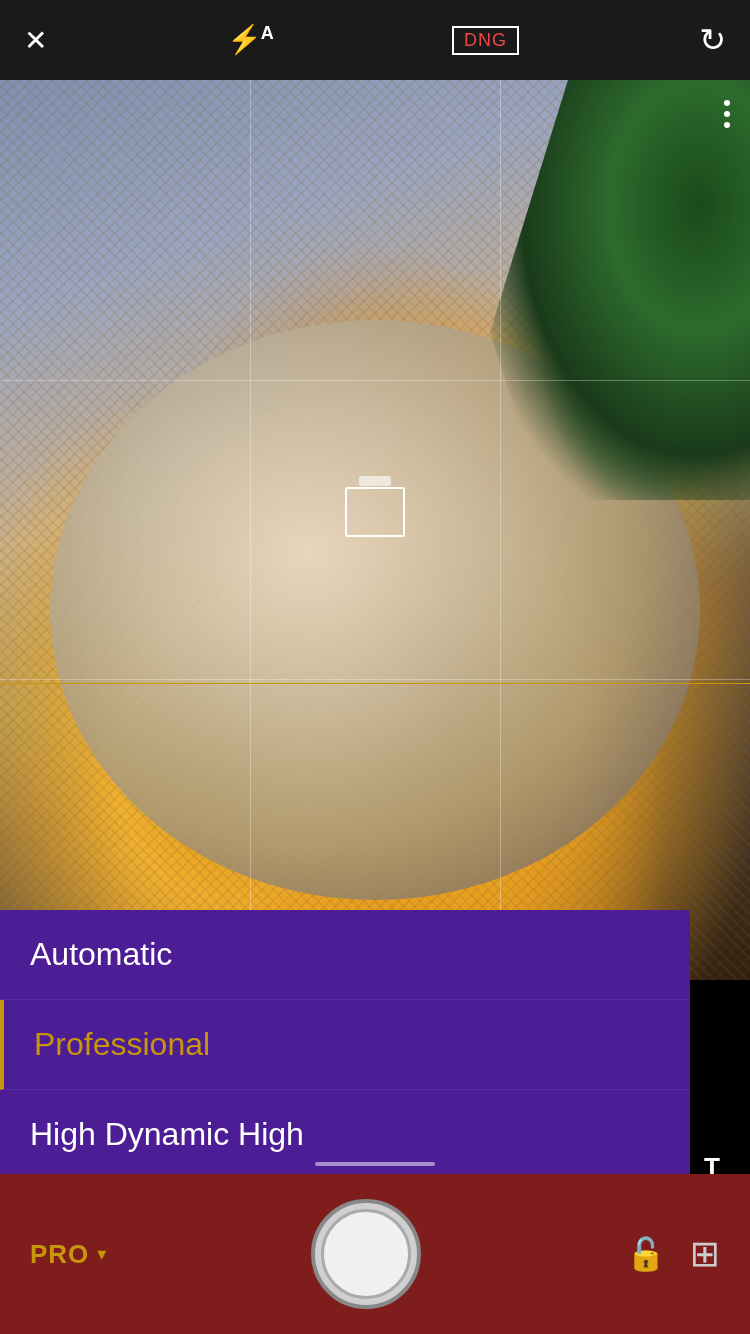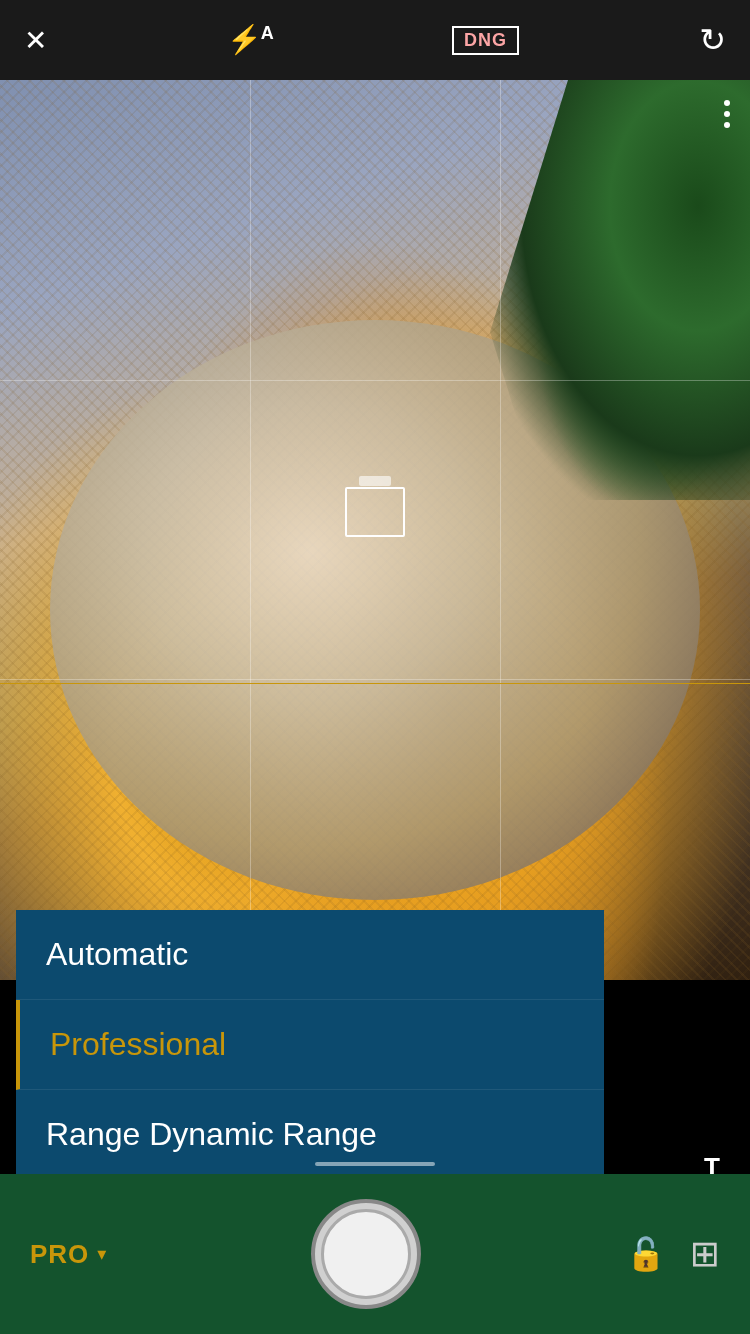--- a/index.html
+++ b/index.html
@@ -27,23 +27,23 @@
     }
 
     .top-bar-icon {
       color: #fff;
       font-size: 28px;
       cursor: pointer;
     }
 
     #dng-badge {
       border: 2px solid #fff;
-      color: #fca5a5;
+      color: #ef4444;
       font-size: 18px;
-      font-weight: 700;
+      font-weight: 400;
       padding: 2px 10px;
       letter-spacing: 1px;
     }
 
     #flash-icon {
       font-size: 28px;
       color: #fff;
       letter-spacing: -2px;
     }
 
@@ -158,23 +158,23 @@
       width: 6px;
       height: 6px;
       border-radius: 50%;
       background: #fff;
     }
 
     
     #dropdown-menu {
       position: absolute;
       top: 910px;
-      left: 16px;
-      width: 588px;
-      background: #0c4a6e;
+      left: 0;
+      width: 690px;
+      background: #4c1d95;
       z-index: 50;
       border-radius: 0;
     }
 
     .menu-item {
       padding: 26px 30px;
       font-size: 32px;
       color: #fff;
       cursor: pointer;
       display: flex;
@@ -199,21 +199,21 @@
       color: #fff;
       font-size: 26px;
       font-weight: 600;
     }
 
     
     #bottom-bar {
       position: absolute;
       bottom: 0; left: 0; right: 0;
       height: 160px;
-      background: #14532d;
+      background: #7f1d1d;
       display: flex;
       align-items: center;
       justify-content: space-between;
       padding: 0 30px;
       z-index: 100;
     }
 
     
     #pro-btn {
       display: flex;
@@ -352,21 +352,21 @@
 </div>
 
 <div id="dropdown-menu">
   <div class="menu-item">
     <span>Automatic</span>
   </div>
   <div class="menu-item selected">
     <span>Professional</span>
   </div>
   <div class="menu-item">
-    <span>Range Dynamic Range</span>
+    <span>High Dynamic High</span>
   </div>
 </div>
 
 <div id="t-label">T</div>
 
 <div id="drag-handle"></div>
 
 <div id="bottom-bar">
 
   <div id="pro-btn">

